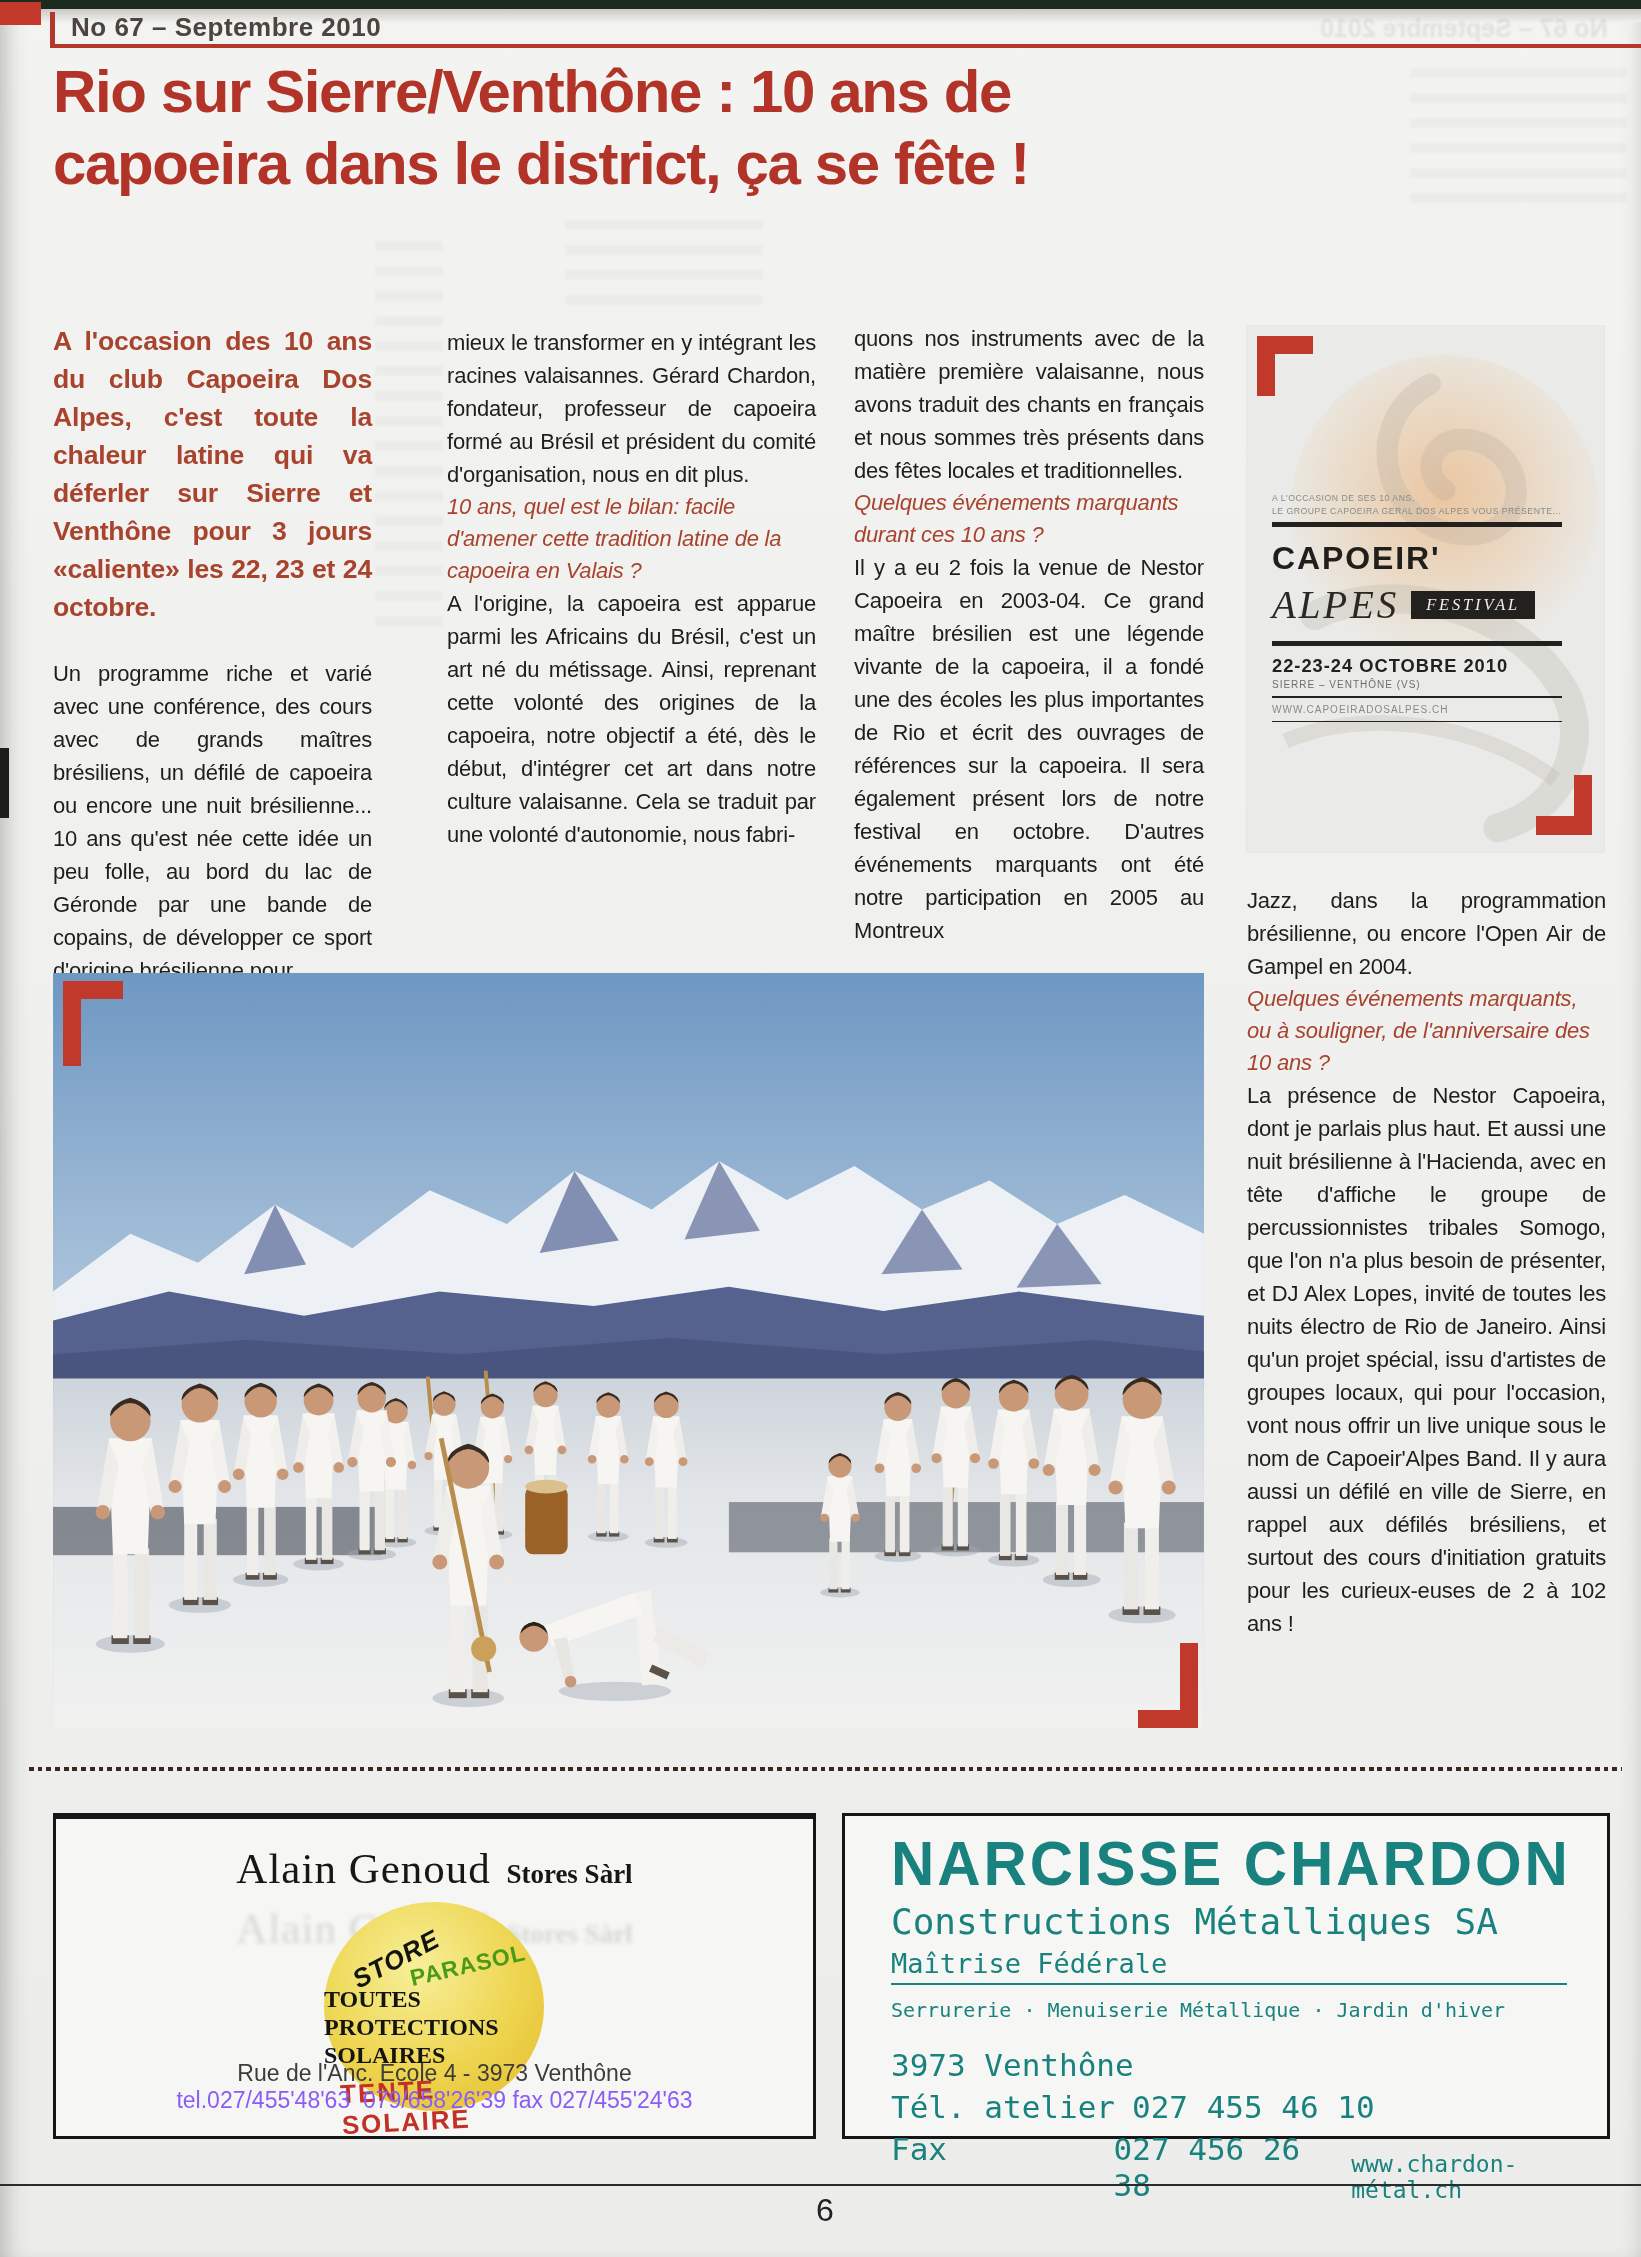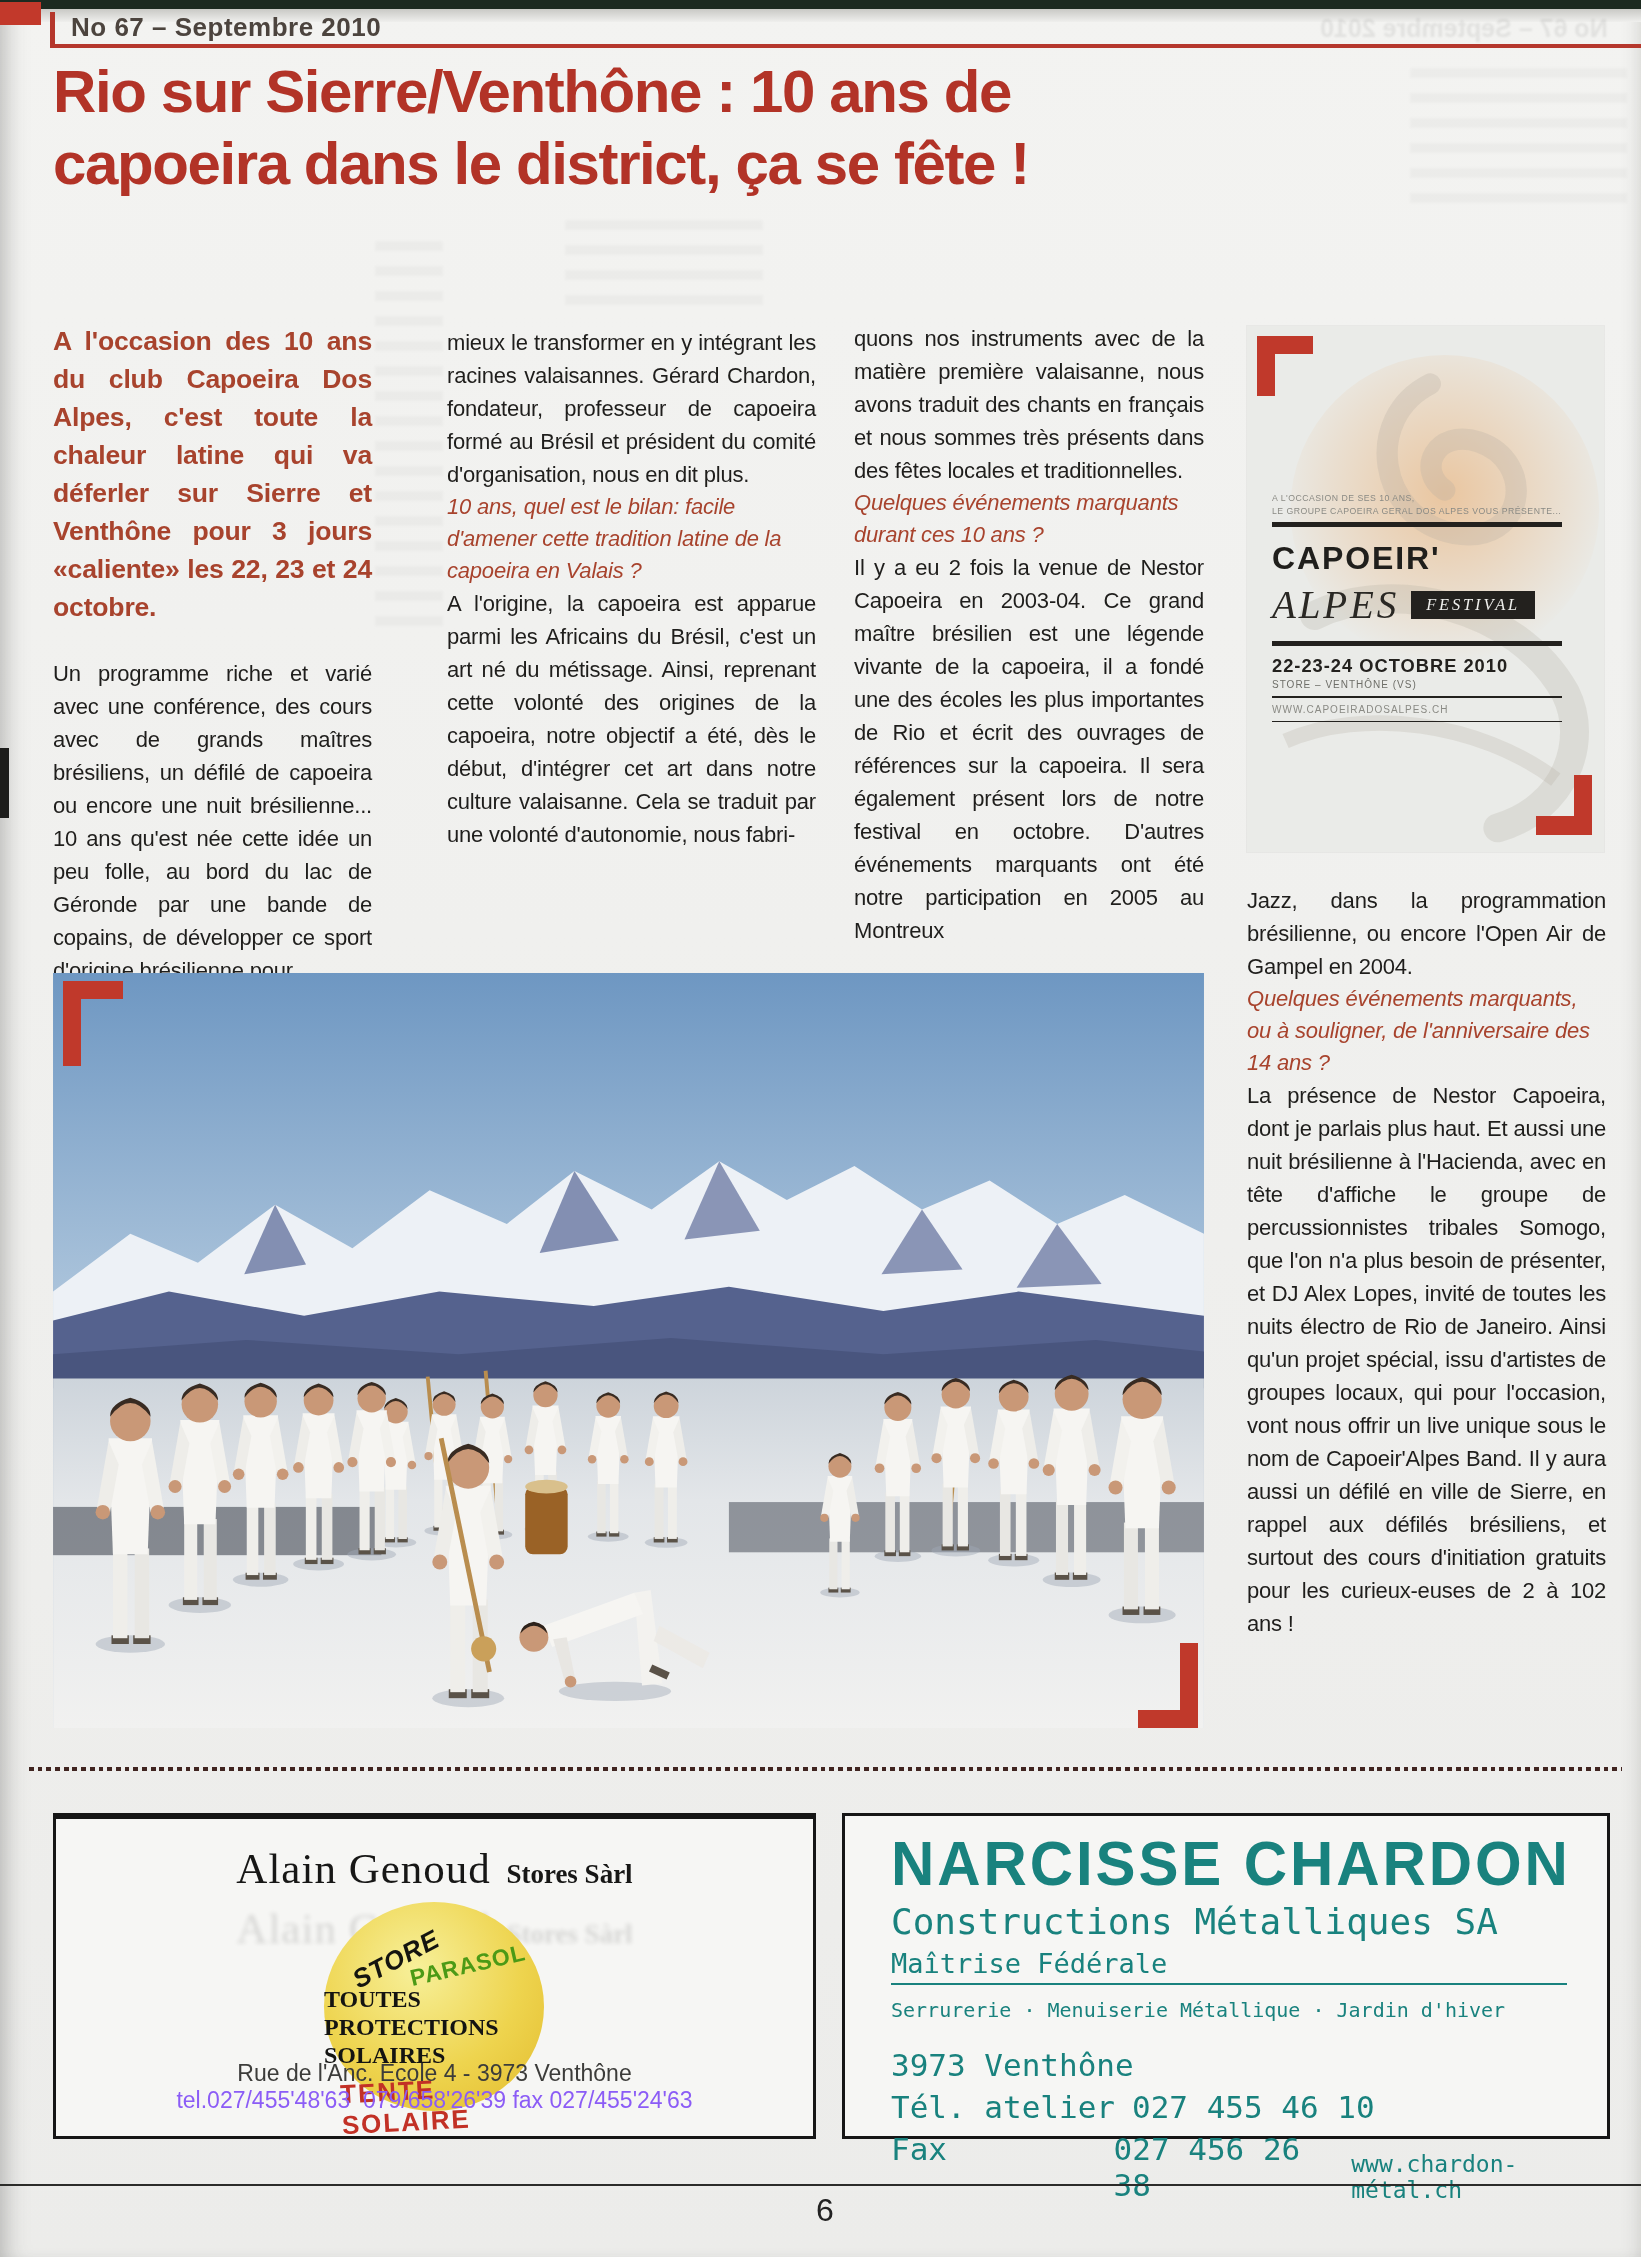--- a/index.html
+++ b/index.html
@@ -163,30 +163,30 @@
       <div class="pintro">A l'occasion de ses 10 ans,
 le groupe Capoeira Geral Dos Alpes vous présente...</div>
       <div class="prule"></div>
       <div class="ptitle">CAPOEIR'</div>
       <div class="prow">
         <span class="palpes">ALPES</span>
         <span class="pbadge">FESTIVAL</span>
       </div>
       <div class="prule" style="margin-top:13.5px;"></div>
       <div class="pdates">22-23-24 OCTOBRE 2010</div>
-      <div class="ploc">STORE – VENTHÔNE (VS)</div>
+      <div class="ploc">SIERRE – VENTHÔNE (VS)</div>
       <div class="prule2"></div>
       <div class="pweb">WWW.CAPOEIRADOSALPES.CH</div>
       <div class="prule2"></div>
     </div>
   </div>
 
   <div class="col c4 body-txt">
     <p class="para">Jazz, dans la programmation brésilienne, ou encore l'Open Air de Gampel en 2004.</p>
-    <p class="para q">Quelques événements marquants, ou à souligner, de l'anniversaire des 14 ans ?</p>
+    <p class="para q">Quelques événements marquants, ou à souligner, de l'anniversaire des 10 ans ?</p>
     <p class="para">La présence de Nestor Capoeira, dont je parlais plus haut. Et aussi une nuit brésilienne à l'Hacienda, avec en tête d'affiche le groupe de percussionnistes tribales Somogo, que l'on n'a plus besoin de présenter, et DJ Alex Lopes, invité de toutes les nuits électro de Rio de Janeiro. Ainsi qu'un projet spécial, issu d'artistes de groupes locaux, qui pour l'occasion, vont nous offrir un live unique sous le nom de Capoeir'Alpes Band. Il y aura aussi un défilé en ville de Sierre, en rappel aux défilés brésiliens, et surtout des cours d'initiation gratuits pour les curieux-euses de 2 à 102 ans !</p>
   </div>
 
   <div class="abs photo">
     <svg width="1151" height="755" viewBox="0 0 1192 782">
       <defs>
         <linearGradient id="sky" x1="0" y1="0" x2="0" y2="1">
           <stop offset="0" stop-color="#6e97c2"></stop>
             <stop offset="1" stop-color="#bcd0e2"></stop>
         </linearGradient>

